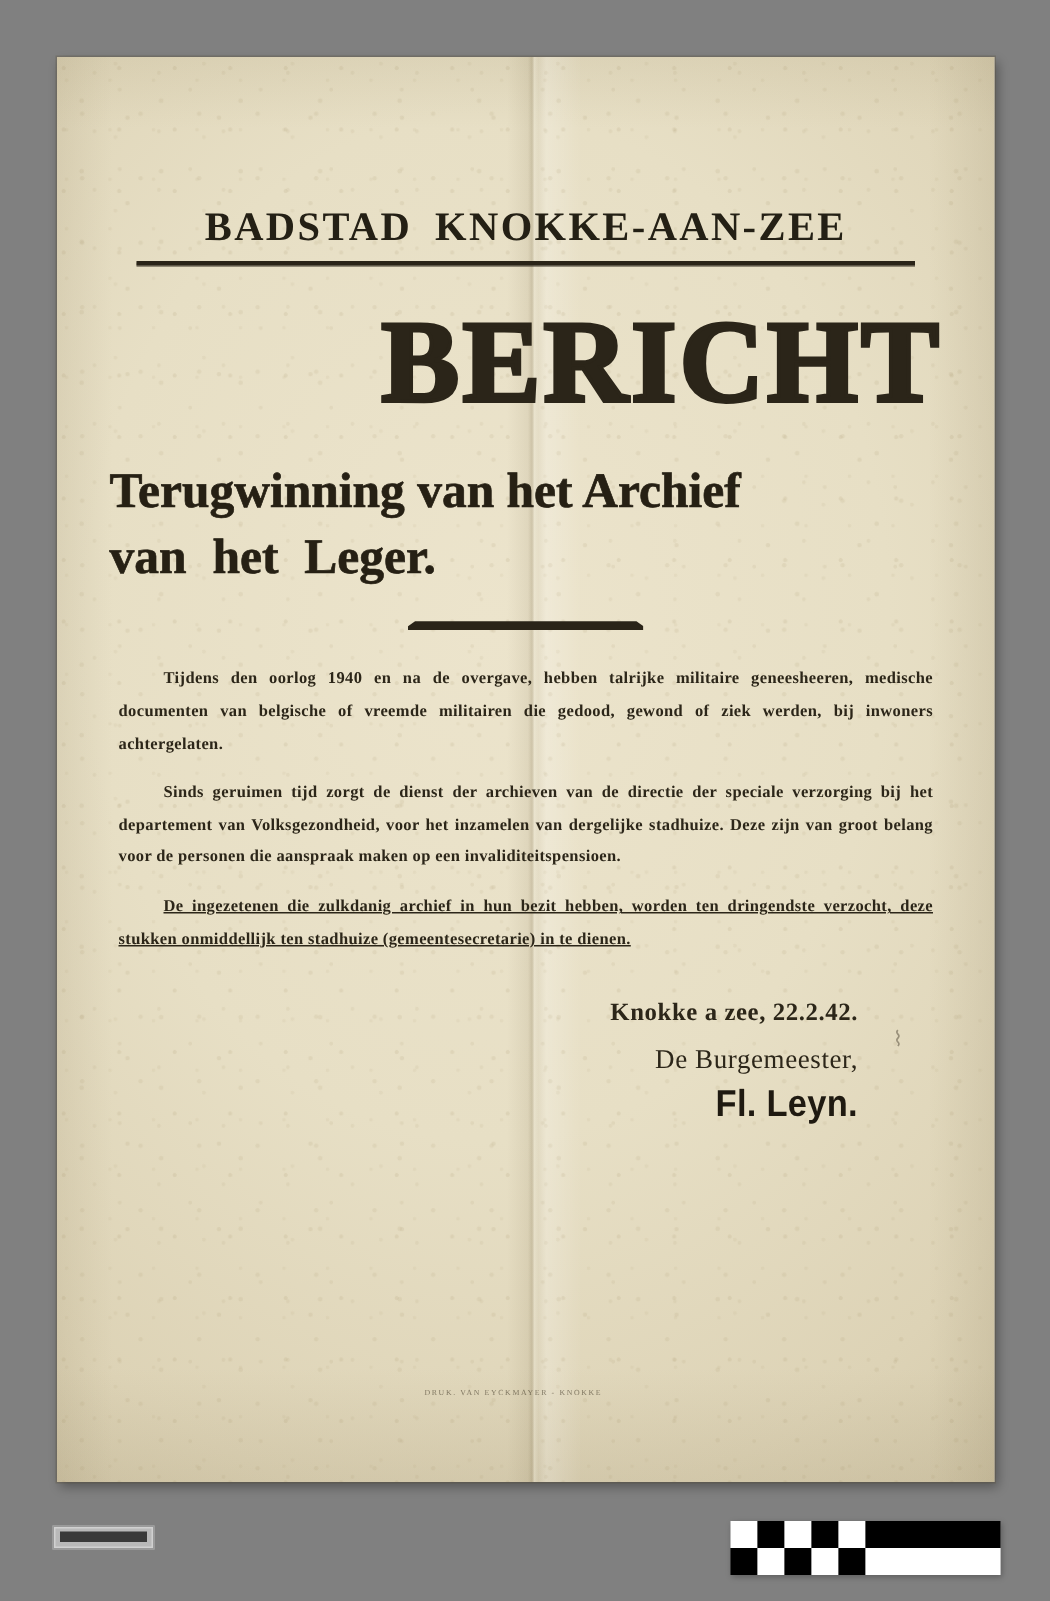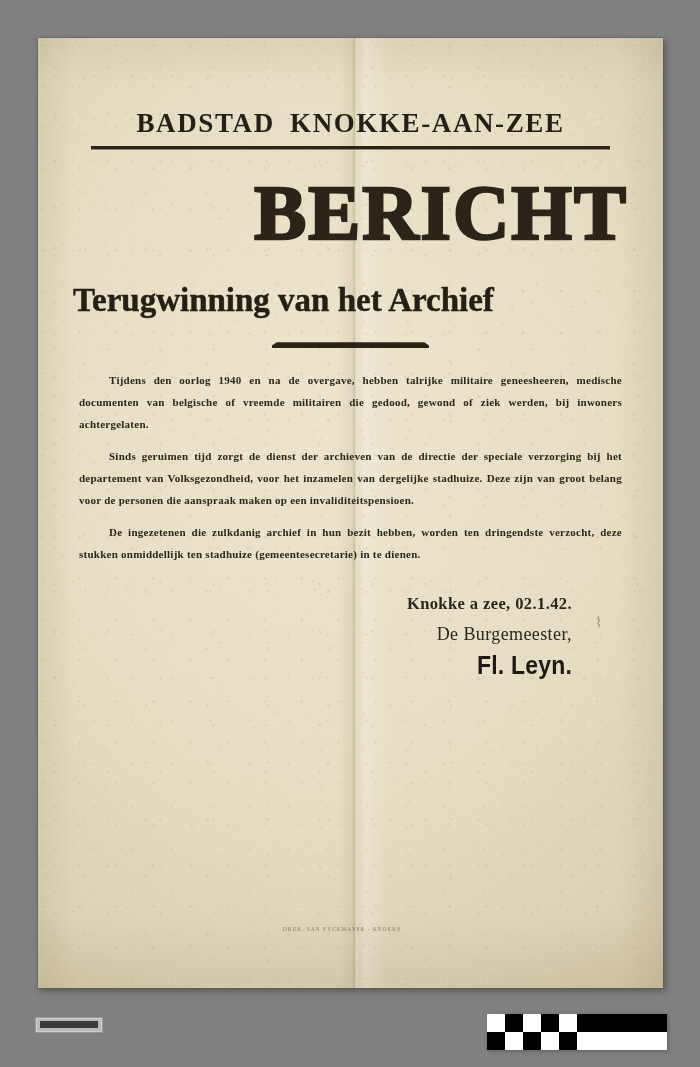--- a/index.html
+++ b/index.html
@@ -85,20 +85,21 @@
       rgba(255,252,238,0.30) 62%,
       rgba(120,105,70,0.00) 100%);
   }
 
   #poster-body {
     position: relative;
     z-index: 3;
     padding: 16px 35px;
     box-sizing: border-box;
     height: 100%;
+    margin-top: 28px;
   }
 
   
   #masthead {
     text-align: center;
     padding-top: 56px;
   }
   #masthead-text {
     font-family: "Liberation Serif", "DejaVu Serif", serif;
     font-weight: bold;
@@ -162,21 +163,21 @@
     line-height: 1.97;
     color: #2c2619;
     text-align: justify;
     letter-spacing: .25px;
     padding: 0 6px;
   }
   #body-text p {
     margin: 0 0 11px 0;
     text-indent: 30px;
   }
-  #body-text p:last-child { margin-bottom: 0; }
+  #body-text p:last-child { margin-bottom: 0; text-decoration: underline; }
 
   
   #signature-block {
     margin-top: 22px;
     text-align: right;
     padding-right: 56px;
     position: relative;
   }
   #sig-place {
     font-family: "Liberation Serif", "DejaVu Serif", serif;
@@ -283,32 +284,33 @@
 
     <div id="masthead">
       <div id="masthead-text">BADSTAD  KNOKKE-AAN-ZEE</div>
       <div id="masthead-rule"></div>
     </div>
 
     <div id="main-title">BERICHT</div>
 
     <div id="subtitle">
       <span class="sub-line sub-line-1">Terugwinning van het Archief</span>
+      <span class="sub-line sub-line-3">van  het  Leger.</span>
     </div>
 
     <div id="subtitle-rule"></div>
 
     <div id="body-text">
       <p>Tijdens den oorlog 1940 en na de overgave, hebben talrijke militaire geneesheeren, medische documenten van belgische of vreemde militairen die gedood, gewond of ziek werden, bij inwoners achtergelaten.</p>
       <p>Sinds geruimen tijd zorgt de dienst der archieven van de directie der speciale verzorging bij het departement van Volksgezondheid, voor het inzamelen van dergelijke stadhuize. Deze zijn van groot belang voor de personen die aanspraak maken op een invaliditeitspensioen.</p>
       <p>De ingezetenen die zulkdanig archief in hun bezit hebben, worden ten dringendste verzocht, deze stukken onmiddellijk ten stadhuize (gemeentesecretarie) in te dienen.</p>
     </div>
 
     <div id="signature-block">
-      <div id="sig-place">Knokke a zee, 02.1.42.</div>
+      <div id="sig-place">Knokke a zee, 22.2.42.</div>
       <div id="sig-role">De Burgemeester,</div>
       <div id="sig-name">Fl. Leyn.</div>
       <div id="ink-stamp">⌇</div>
     </div>
 
   </div>
 
   <div id="printer-imprint">DRUK. VAN EYCKMAYER - KNOKKE</div>
 </div>
 

